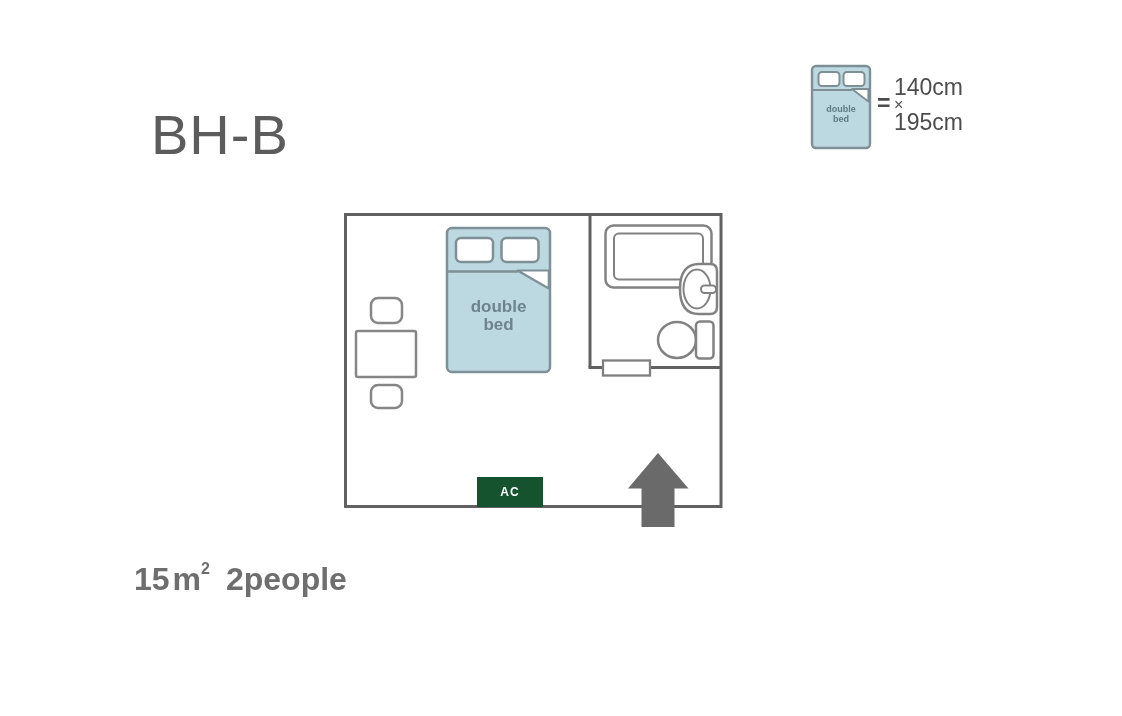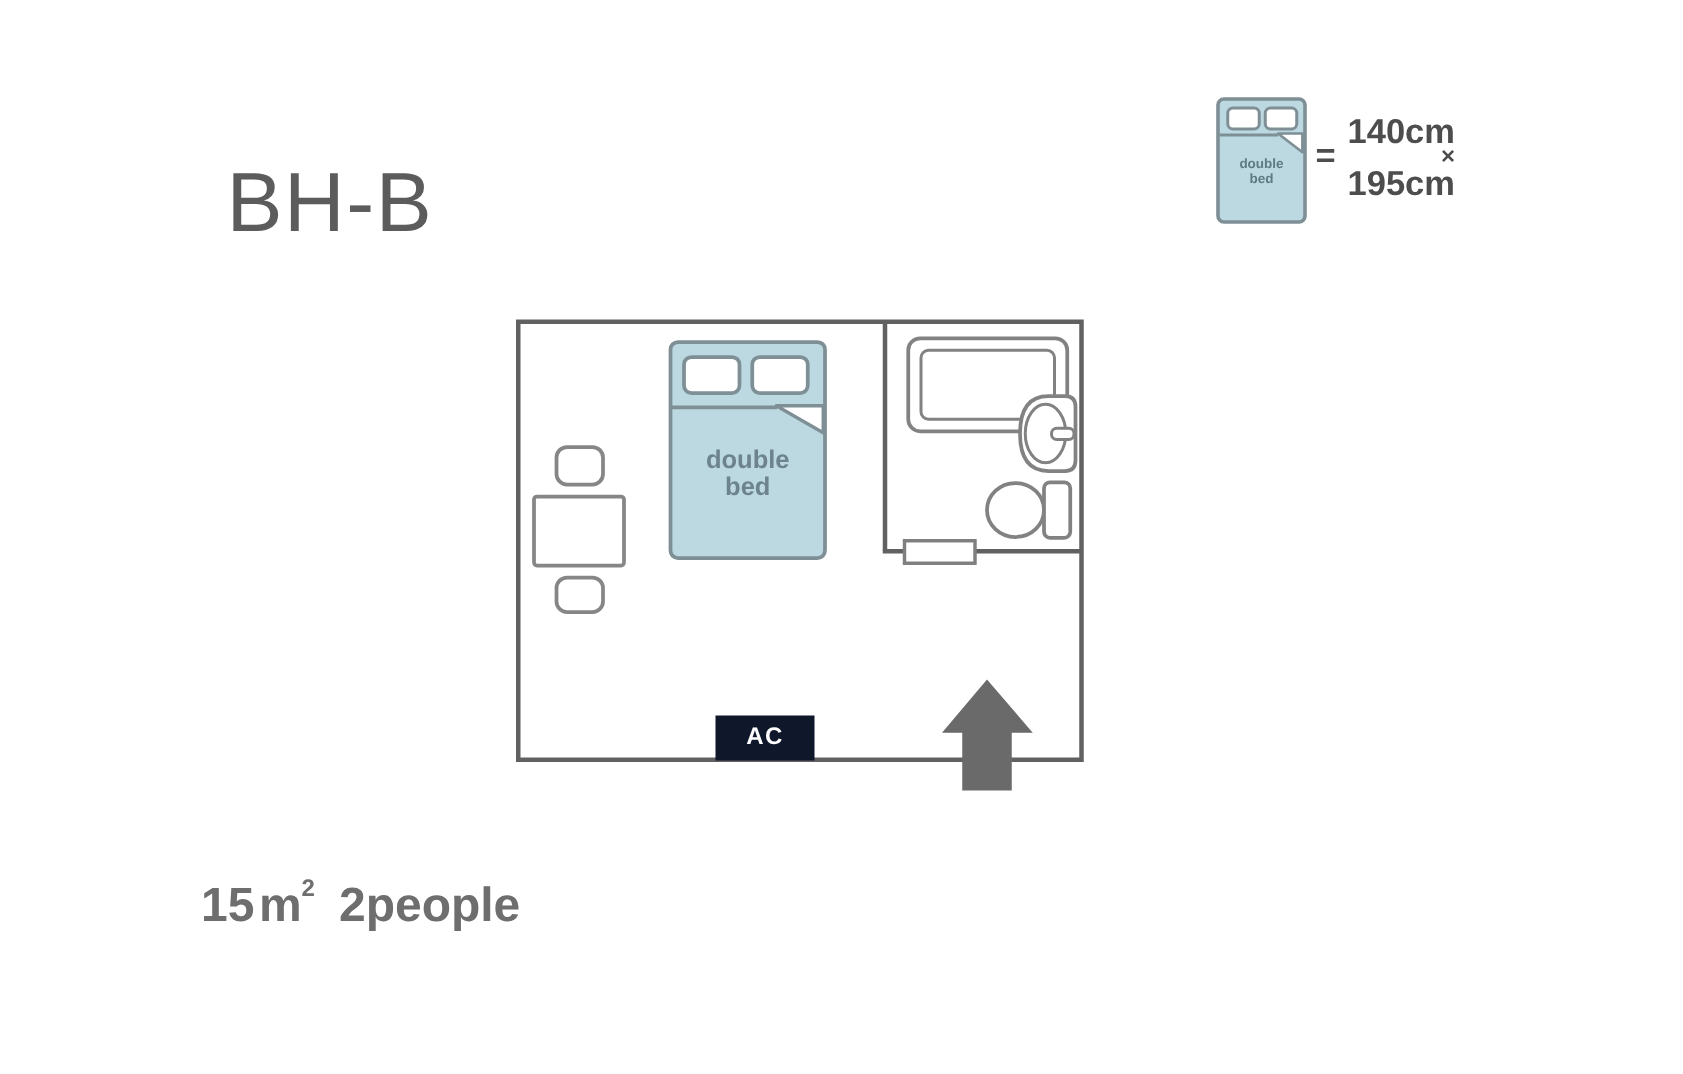--- a/index.html
+++ b/index.html
@@ -14,35 +14,35 @@
     letter-spacing:1px;line-height:1;margin-top:12px;
   }
   .legend-bed-label{
     left:812px;top:104px;width:58px;text-align:center;
     font-size:9px;font-weight:bold;line-height:10px;color:#5f7a84;
   }
   .legend-eq{
     left:877px;top:92px;font-size:23px;font-weight:bold;color:#4d4d4d;line-height:1;
   }
   .legend-dims{
-    left:894px;top:77px;width:76px;text-align:right;color:#4d4d4d;font-weight:bold;
+    left:894px;top:77px;width:76px;text-align:left;color:#4d4d4d;font-weight:normal;
   }
   .legend-dims .dim{font-size:23px;line-height:20px;}
   .legend-dims .times{font-size:16px;line-height:15px;}
   .bed-label{
     left:447px;top:298px;width:103px;text-align:center;
     font-size:17px;font-weight:bold;line-height:18px;color:#6d838d;
   }
   .ac-badge{
-    left:477px;top:477px;width:66px;height:30px;background:#0f172a;
-    color:#ffffff;font-size:16px;font-weight:bold;letter-spacing:1px;
+    left:477px;top:477px;width:66px;height:30px;background:#14532d;
+    color:#ffffff;font-size:12px;font-weight:bold;letter-spacing:1px;
     display:flex;align-items:center;justify-content:center;
   }
   .footer{
-    left:134px;top:586px;color:#6e6e6e;font-weight:bold;font-size:32px;line-height:1.1;
+    left:134px;top:562px;color:#6e6e6e;font-weight:bold;font-size:32px;line-height:1.1;
     white-space:nowrap;
   }
   .footer .unit{margin-left:3px;}
   .footer sup{font-size:16px;vertical-align:top;position:relative;top:-2px;}
   .footer .capacity{margin-left:16px;}
 </style>
 </head>
 <body>
 
 <svg id="floorplan-svg" width="1122" height="716" viewBox="0 0 1122 716" xmlns="http://www.w3.org/2000/svg">

